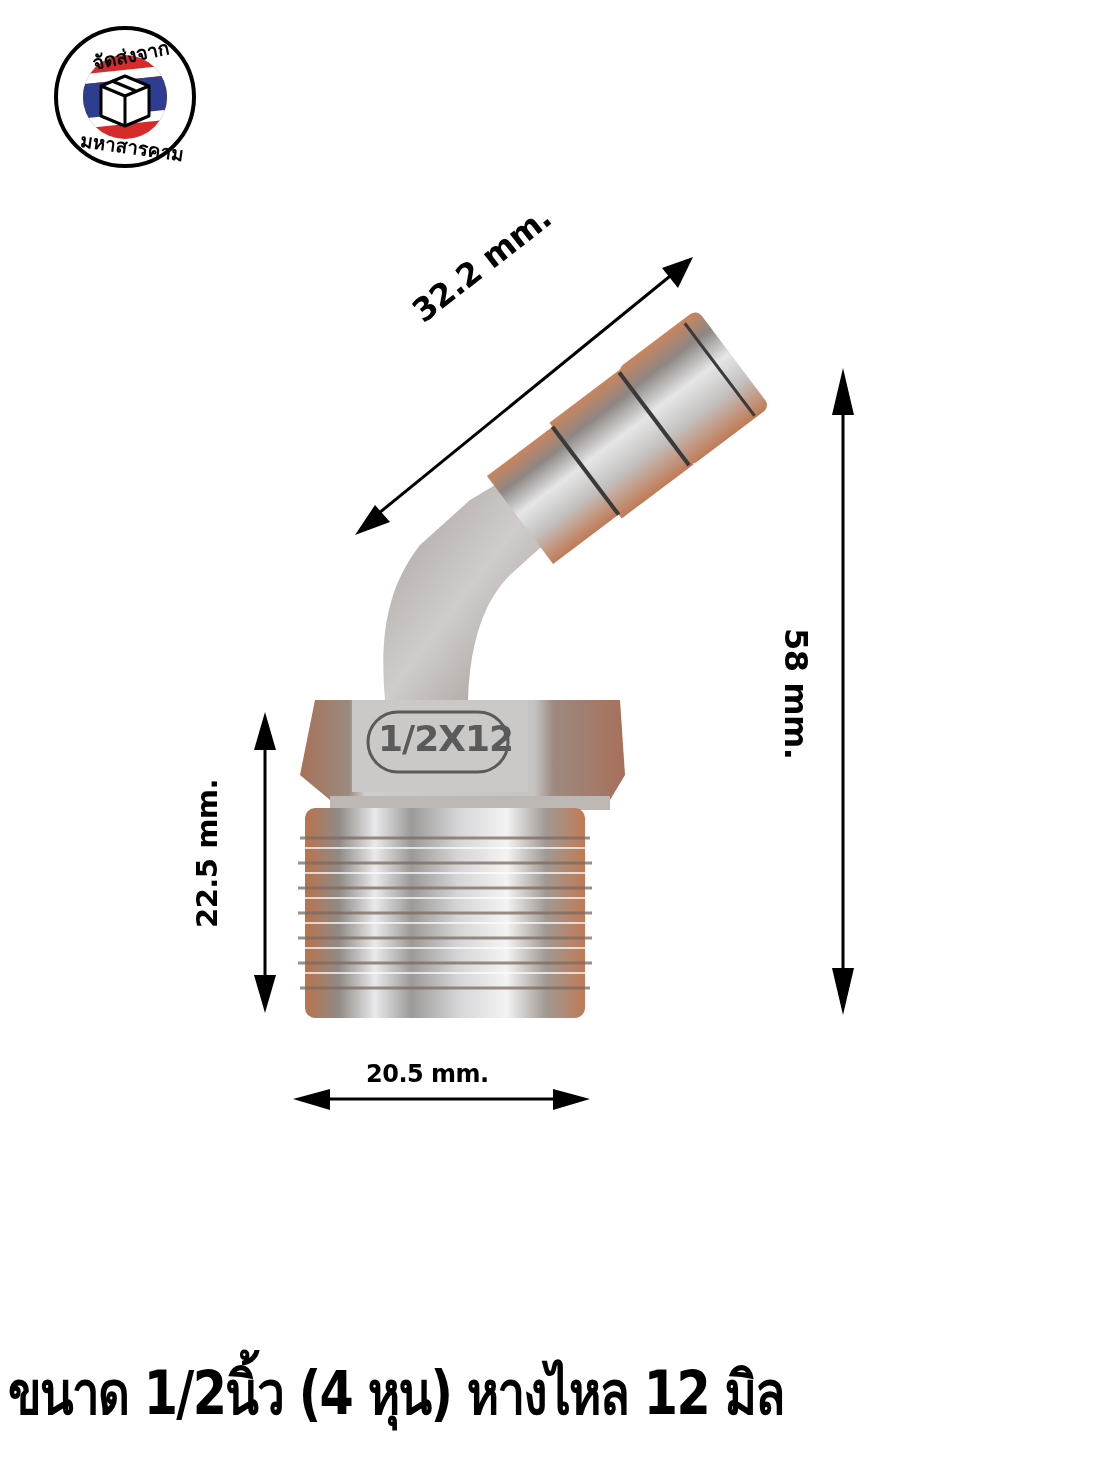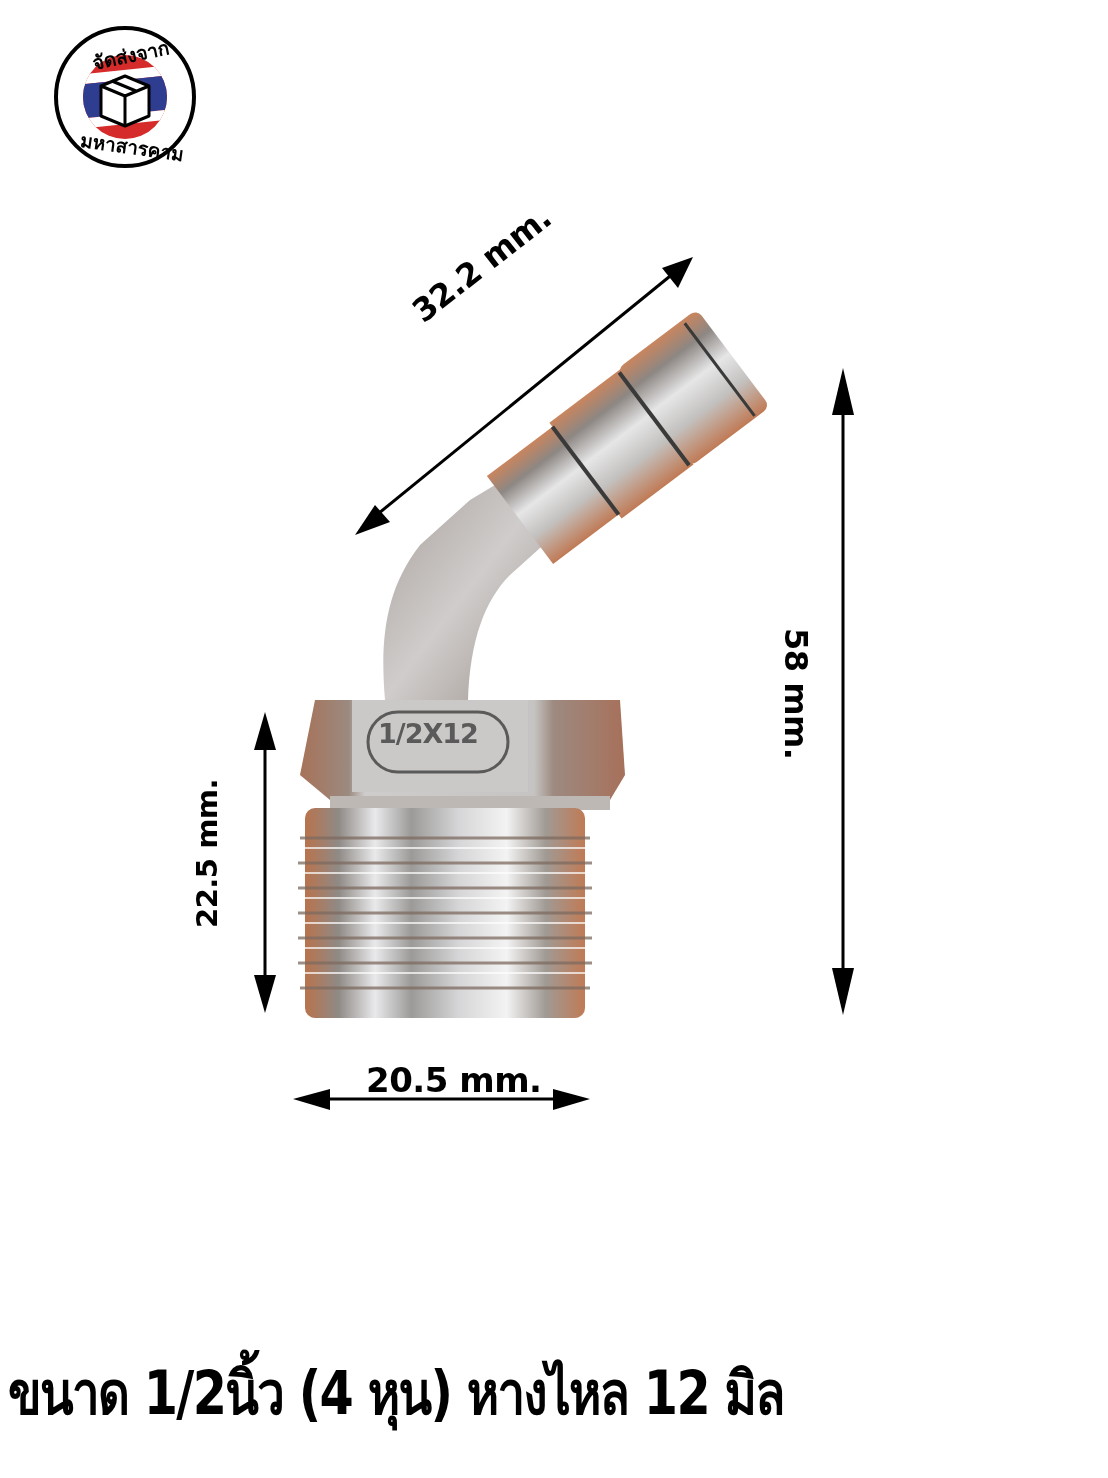--- a/index.html
+++ b/index.html
@@ -5,30 +5,30 @@
     html, body { margin: 0; padding: 0; background: #ffffff; }
     body { width: 1108px; height: 1478px; position: relative; overflow: hidden;
            font-family: "DejaVu Sans", "Liberation Sans", sans-serif; }
     #canvas { position: absolute; left: 0; top: 0; }
     .dim-label { position: absolute; font-weight: bold; color: #000; font-size: 30px;
                  white-space: nowrap; letter-spacing: -0.5px;
                  font-family: "DejaVu Sans", sans-serif; }
     #label-32 { left: 405px; top: 300px; transform-origin: 0 0; transform: rotate(-38deg); font-size: 32px; }
     #label-58 { left: 815px; top: 628px; transform-origin: 0 0; transform: rotate(90deg); font-size: 32px; }
     #label-22 { left: 190px; top: 928px; transform-origin: 0 0; transform: rotate(-90deg); font-size: 29px; }
-    #label-20 { left: 366px; top: 1060px; font-size: 34px; }
+    #label-20 { left: 366px; top: 1060px; font-size: 24px; }
     #caption { position: absolute; left: 8px; top: 1345px; font-size: 60px; font-weight: bold;
                color: #000; white-space: nowrap; letter-spacing: -2px;
                font-family: "DejaVu Sans", sans-serif; transform: scaleX(0.82); transform-origin: 0 0; }
     #badge { position: absolute; left: 52px; top: 24px; width: 146px; height: 146px; }
     .badge-text { position: absolute; font-weight: bold; font-size: 19px; color: #000; white-space: nowrap;
                   font-family: "DejaVu Sans", sans-serif; }
     #badge-top { left: 40px; top: 16px; transform: rotate(-12deg); }
     #badge-bottom { left: 28px; top: 108px; transform: rotate(8deg); }
-    #part-code { position: absolute; left: 378px; top: 718px; font-size: 27px; font-weight: bold;
+    #part-code { position: absolute; left: 378px; top: 718px; font-size: 36px; font-weight: bold;
                  color: #5a5a5a; font-family: "DejaVu Sans", sans-serif; letter-spacing: -1px; }
   </style>
 </head>
 <body>
 
 <svg id="canvas" width="1108" height="1478" viewBox="0 0 1108 1478">
   <defs>
     <linearGradient id="metalH" x1="0" y1="0" x2="1" y2="0">
       <stop offset="0" stop-color="#b9734d"></stop>
       <stop offset="0.12" stop-color="#8f8a86"></stop>

